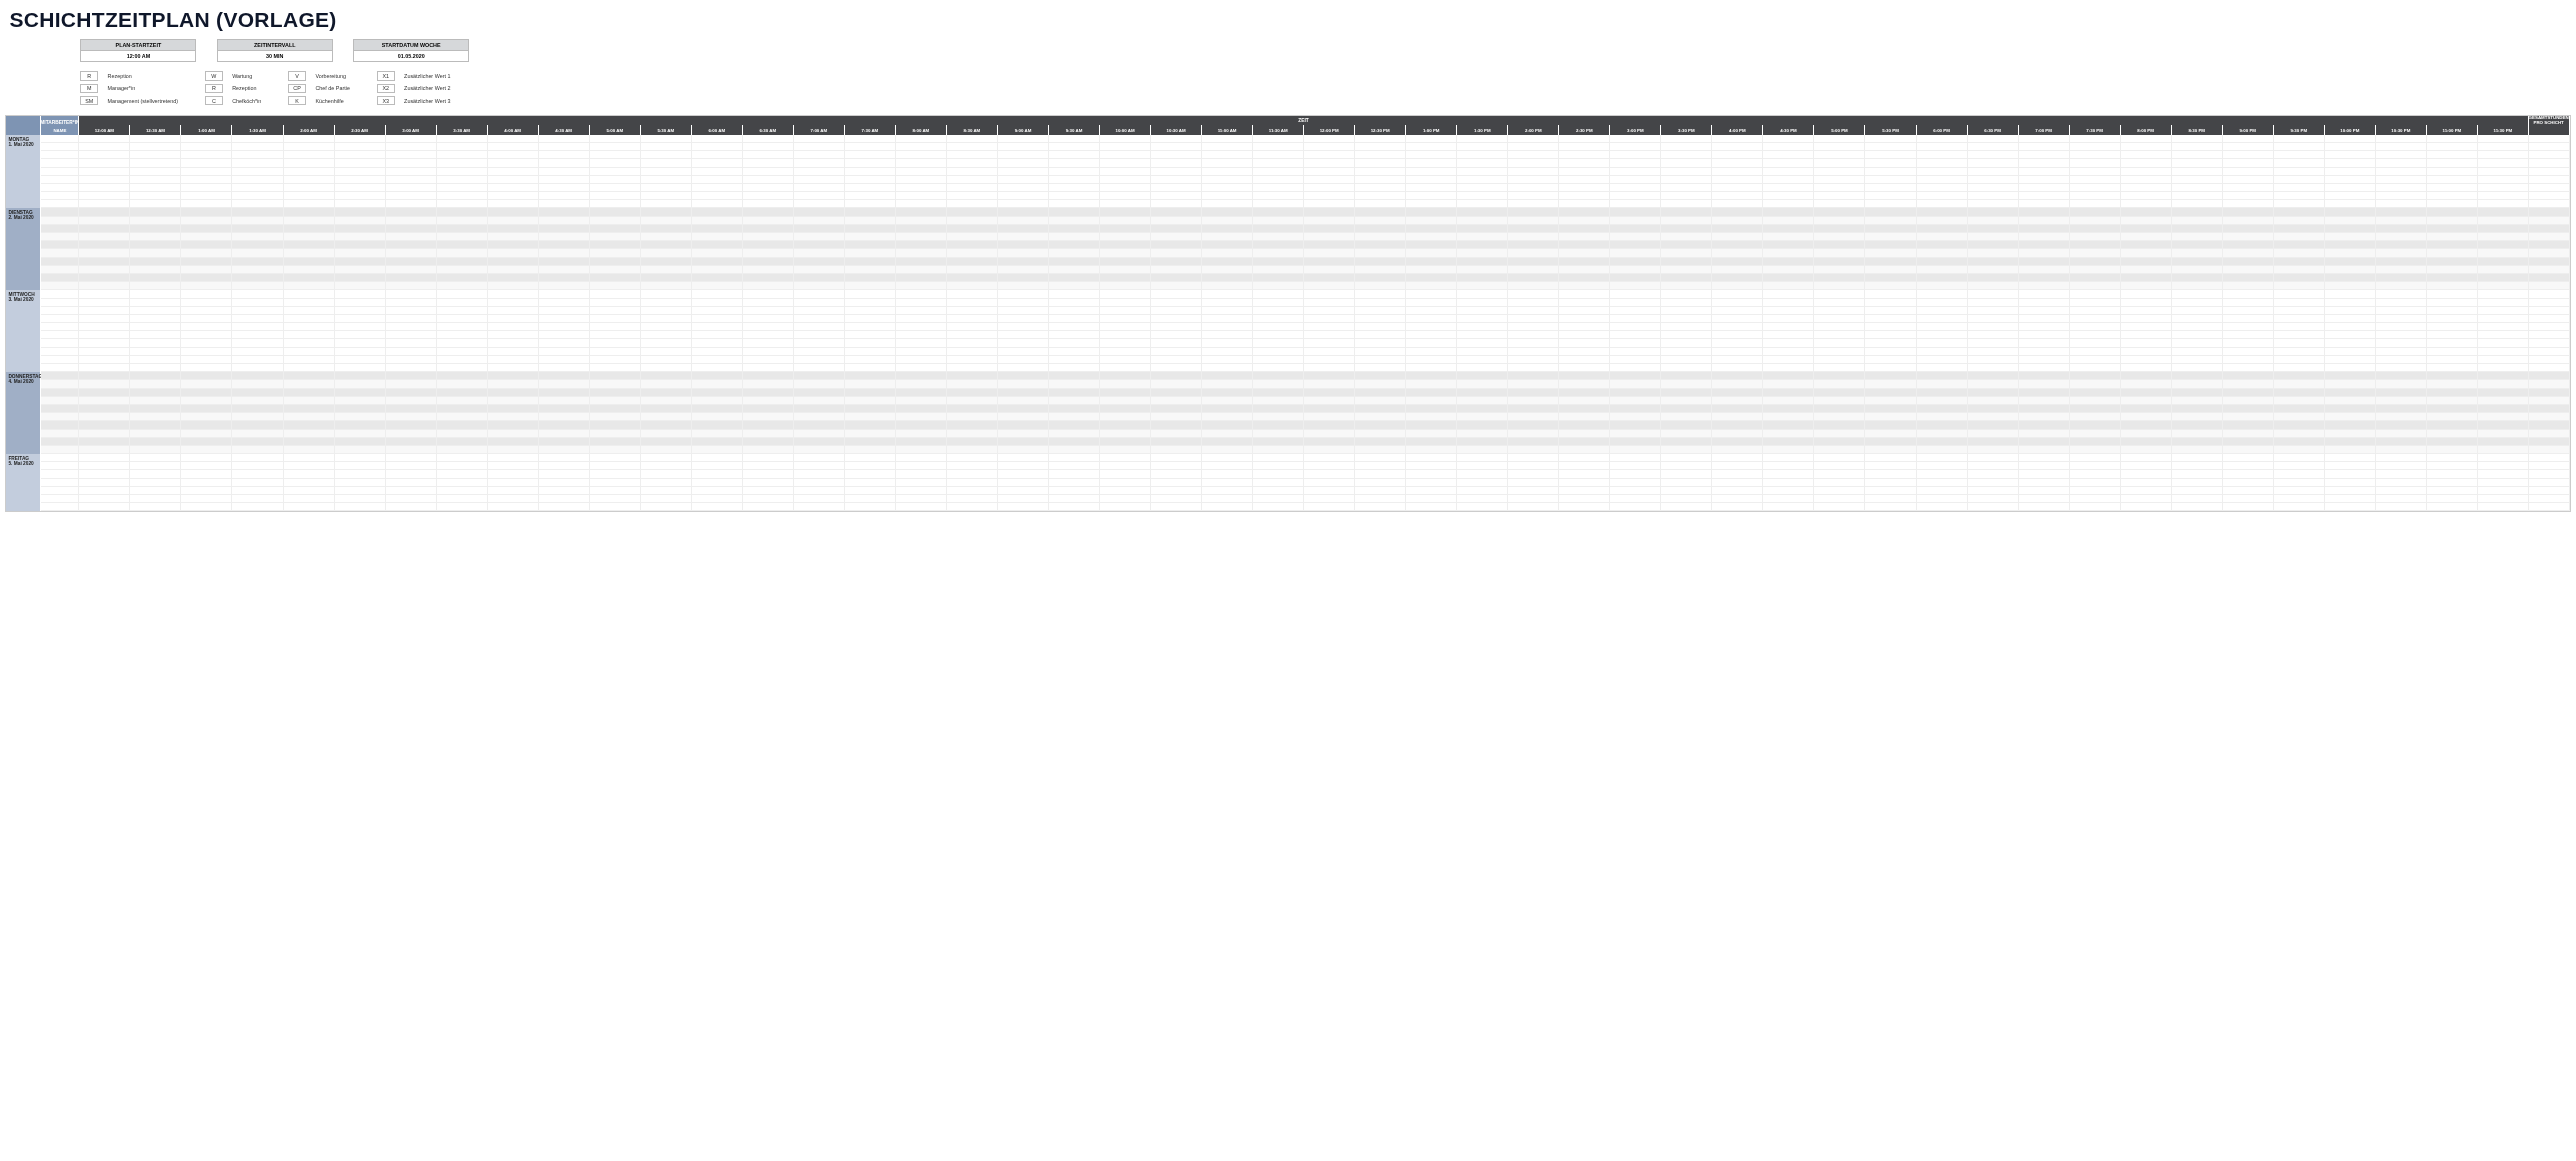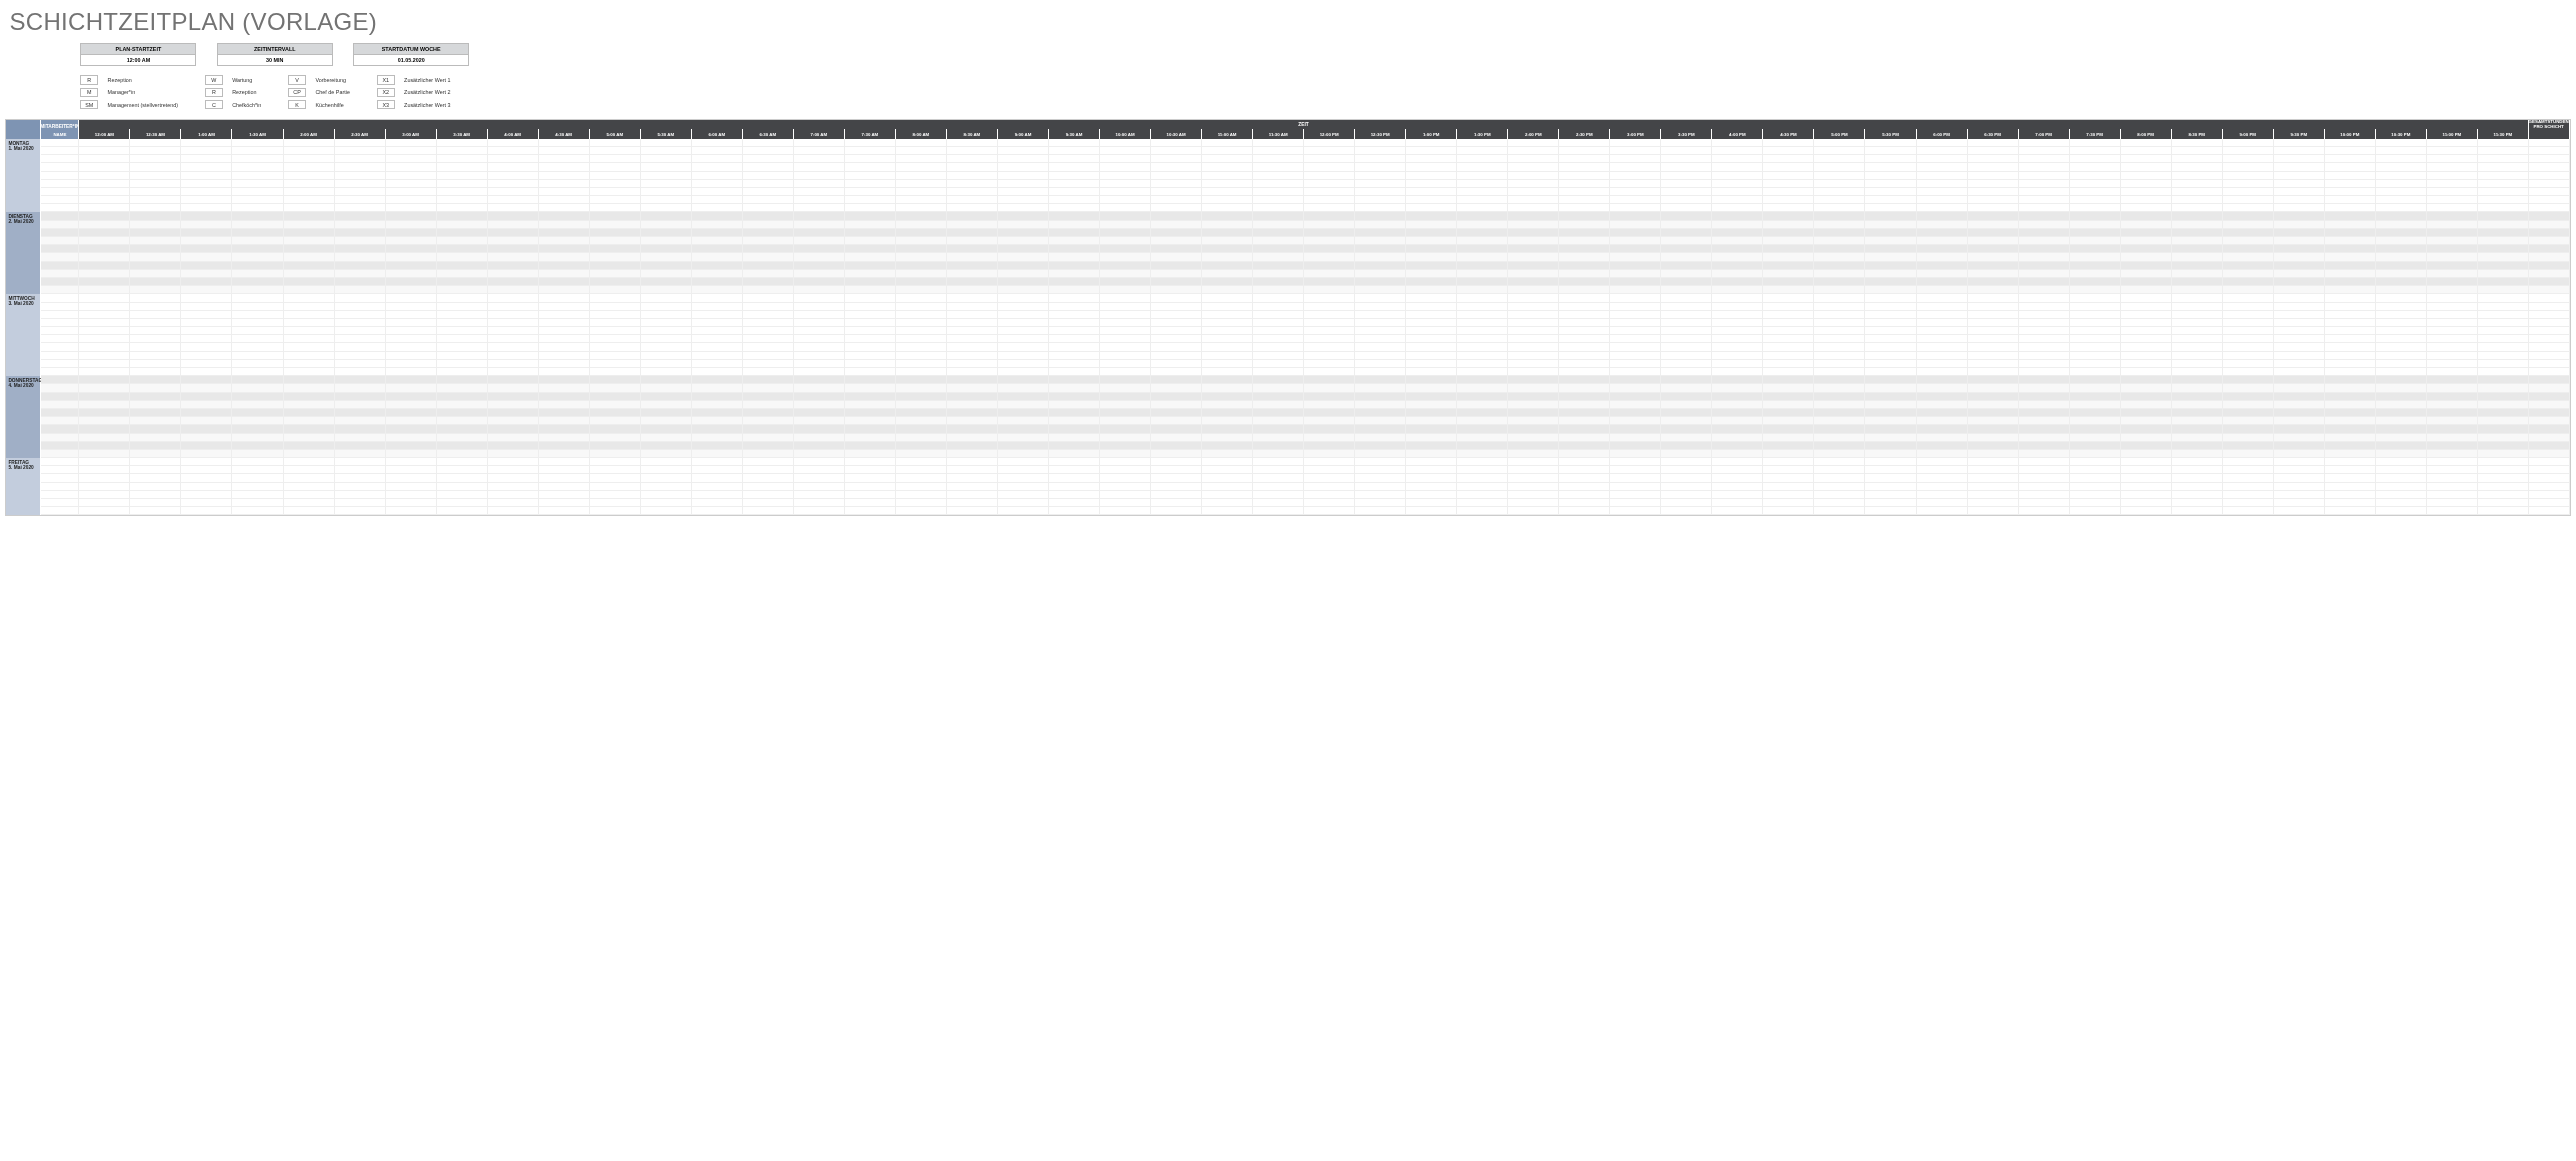--- a/index.html
+++ b/index.html
@@ -1,17 +1,17 @@
 <!DOCTYPE html>
 <html style="font-size:11px"><head>
 <meta charset="utf-8">
 <style>
   * { box-sizing: border-box; font-family: Arial, sans-serif; }
   body { margin: 0; padding: 5.4px; background: #fff; }
-  .title { color: #737373; font-size: 24px; font-weight: normal; padding: 2.7px 0 6.8px 4.1px; letter-spacing: 0.3px; }
+  .title { color: #0f172a; font-size: 21px; font-weight: bold; padding: 2.7px 0 6.8px 4.1px; letter-spacing: 0.3px; }
   .params { padding-left: 75px; }
   .params-row { display: flex; gap: 20.4px; }
   .param { width: 116px; display: flex; flex-direction: column; align-items: center; }
   .param-h { background: #d6d8da; border: 0.7px solid #bbb; font-size: 5.4px; font-weight: bold; text-align: center; padding: 2px 0; width: 116px; }
   .param-v { background: #fff; border: 0.7px solid #bbb; border-top: none; font-size: 5.4px; font-weight: bold; text-align: center; padding: 2px 0; width: 116px; }
   .legend { display: flex; gap: 27px; padding: 9.5px 0 9.5px 75px; }
   .legend-col { display: flex; flex-direction: column; gap: 2.7px; }
   .legend-item { display: flex; align-items: center; gap: 9.5px; font-size: 5.4px; color: #333; }
   .code-box { width: 17.7px; height: 9.5px; border: 0.7px solid #bbb; background: #fff; display: flex; align-items: center; justify-content: center; font-size: 5.4px; }
   .sheet { border: 0.7px solid #ccc; }

